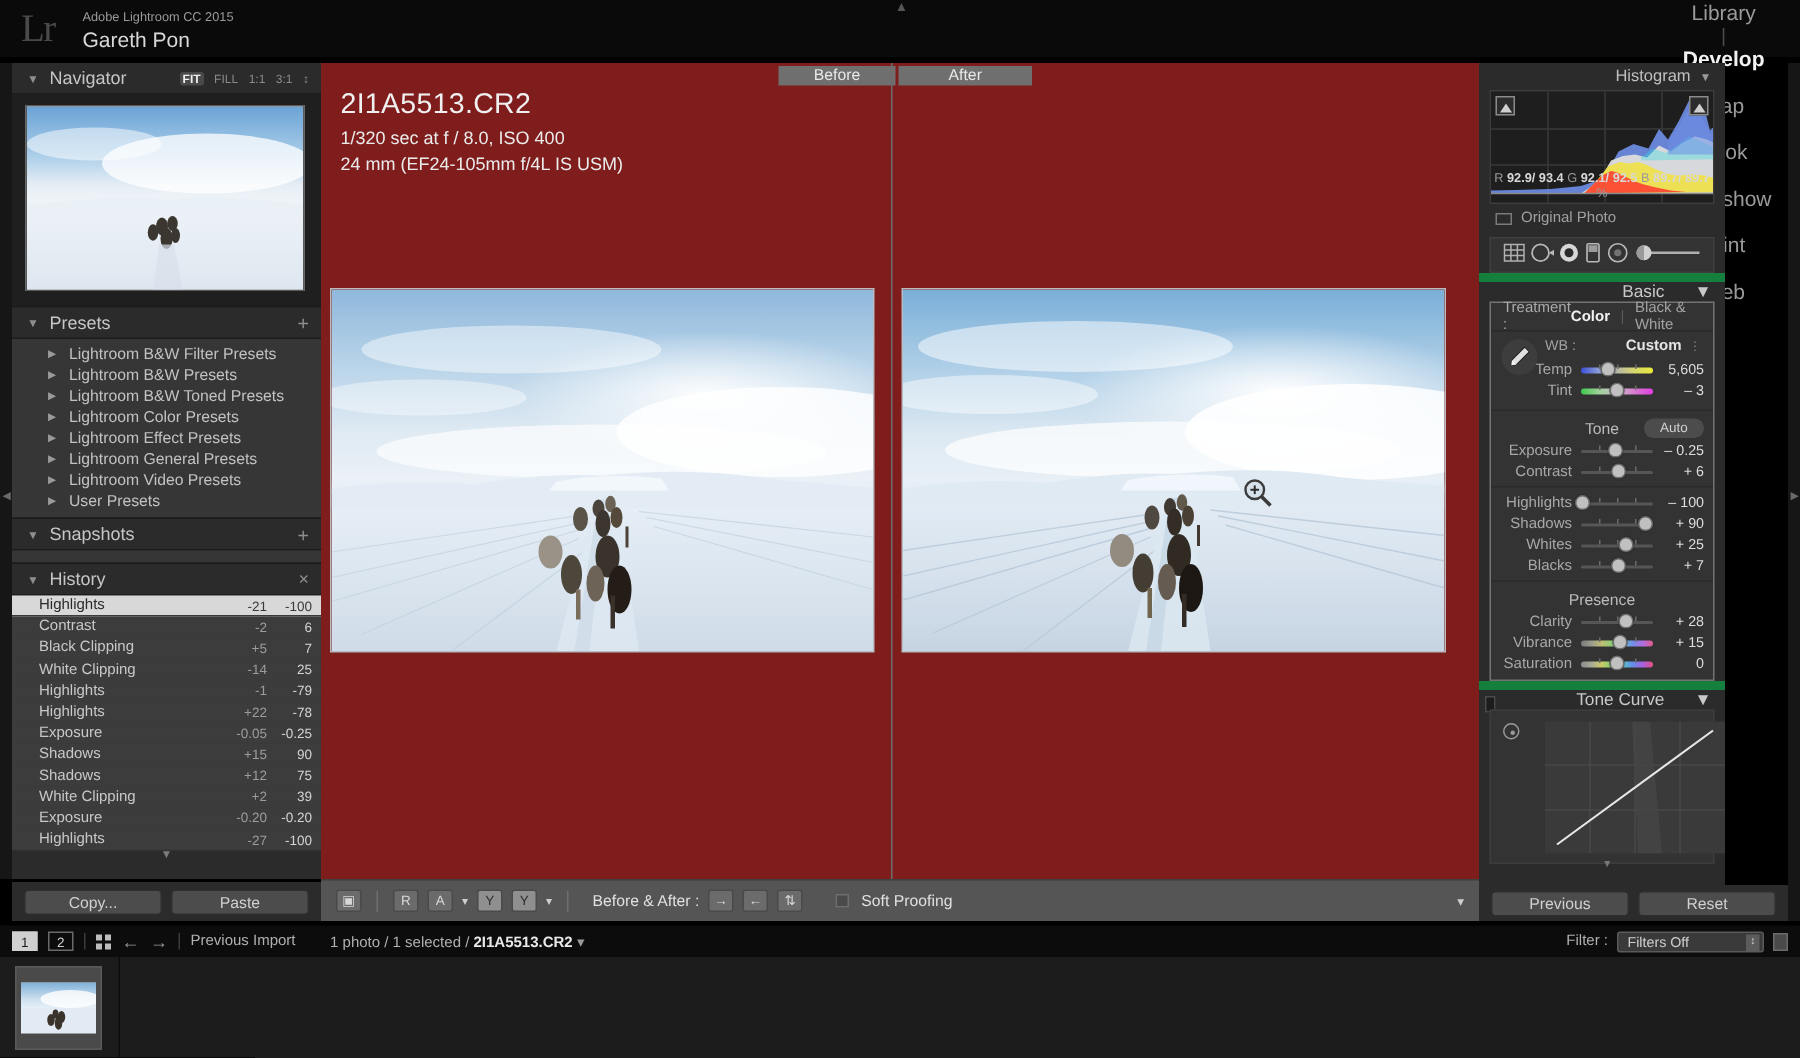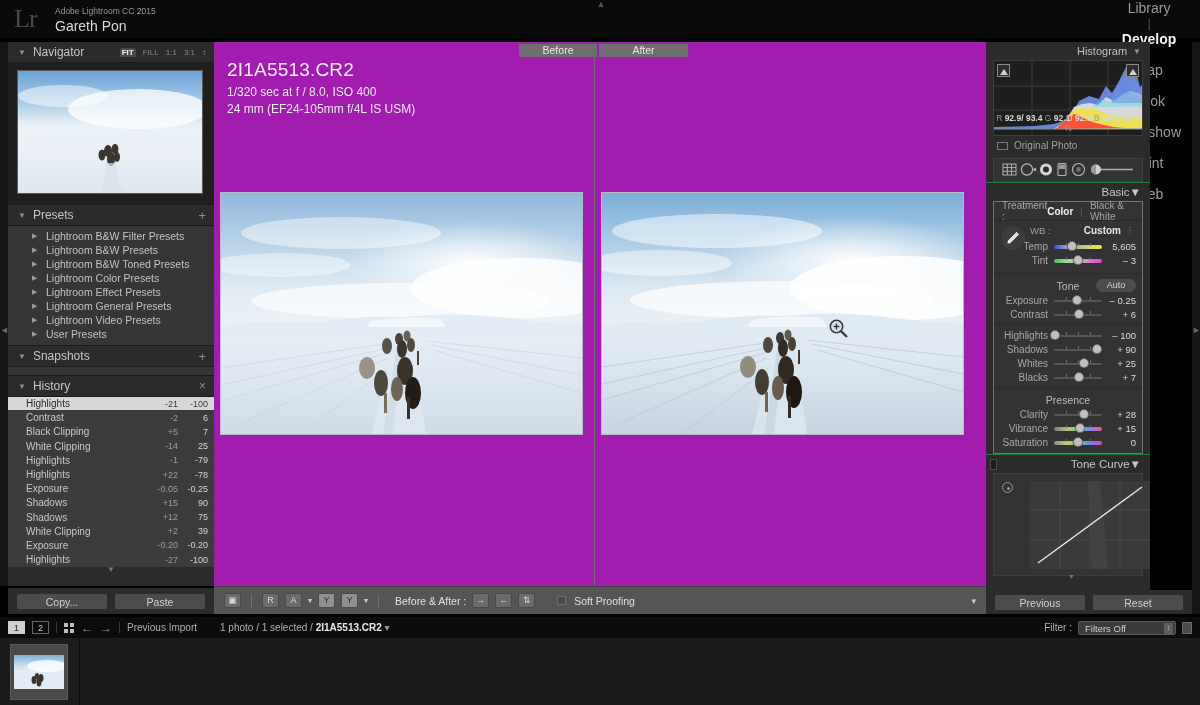--- a/index.html
+++ b/index.html
@@ -103,21 +103,21 @@
   }
   .lbtn {
     flex:1; height:17px; background:#4c4c4c; border:1px solid #2e2e2e;
     border-radius:3px; color:#d0d0d0; font-size:10.5px; text-align:center;
     line-height:16px; cursor:pointer;
   }
 
   
   .center {
     position:absolute; left:214px; top:42px; width:772px; height:544px;
-    background:#a21caf;
+    background:#7f1d1d;
     padding-left:15px;
   }
   .ba-tabs { position:absolute; left:0; top:0; width:772px; height:14px; }
   .ba-tab {
     position:absolute; top:2px; height:13px; line-height:13px;
     background:#6f6f6f; color:#e8e8e8; font-size:10.5px;
     text-align:center; cursor:pointer;
   }
   .ba-tab.before { left:305px; width:78px; }
   .ba-tab.after  { left:385px; width:89px; }
@@ -196,21 +196,22 @@
   .orig-box { width:11px; height:8px; border:1px solid #7a7a7a; }
 
   .toolstrip {
     margin:2px 7px 0 7px; height:24px; background:#333333; border:1px solid #3f3f3f;
     display:flex; align-items:center; justify-content:space-around; padding:0 6px;
   }
 
   .rp-section-title {
     height:19px; display:flex; align-items:center; justify-content:flex-end;
     padding:0 9px; font-size:11.5px; color:#c8c8c8;
-    border-top:1px solid #15803d;
+    border-top:6px solid #15803d;
+    gap:20px;
   }
   .basic-body { background:#333333; margin:0 7px; border:1px solid #737373; }
   .treat-row {
     display:flex; align-items:center; height:19px; padding:0 8px;
     border-bottom:1px solid #292929; font-size:10px; color:#aaa;
   }
   .treat-opts { margin-left:auto; display:flex; align-items:center; gap:7px; }
   .treat-opts .o { font-size:10px; color:#a2a2a2; }
   .treat-opts .o.sel { color:#f0f0f0; font-weight:bold; }
 

